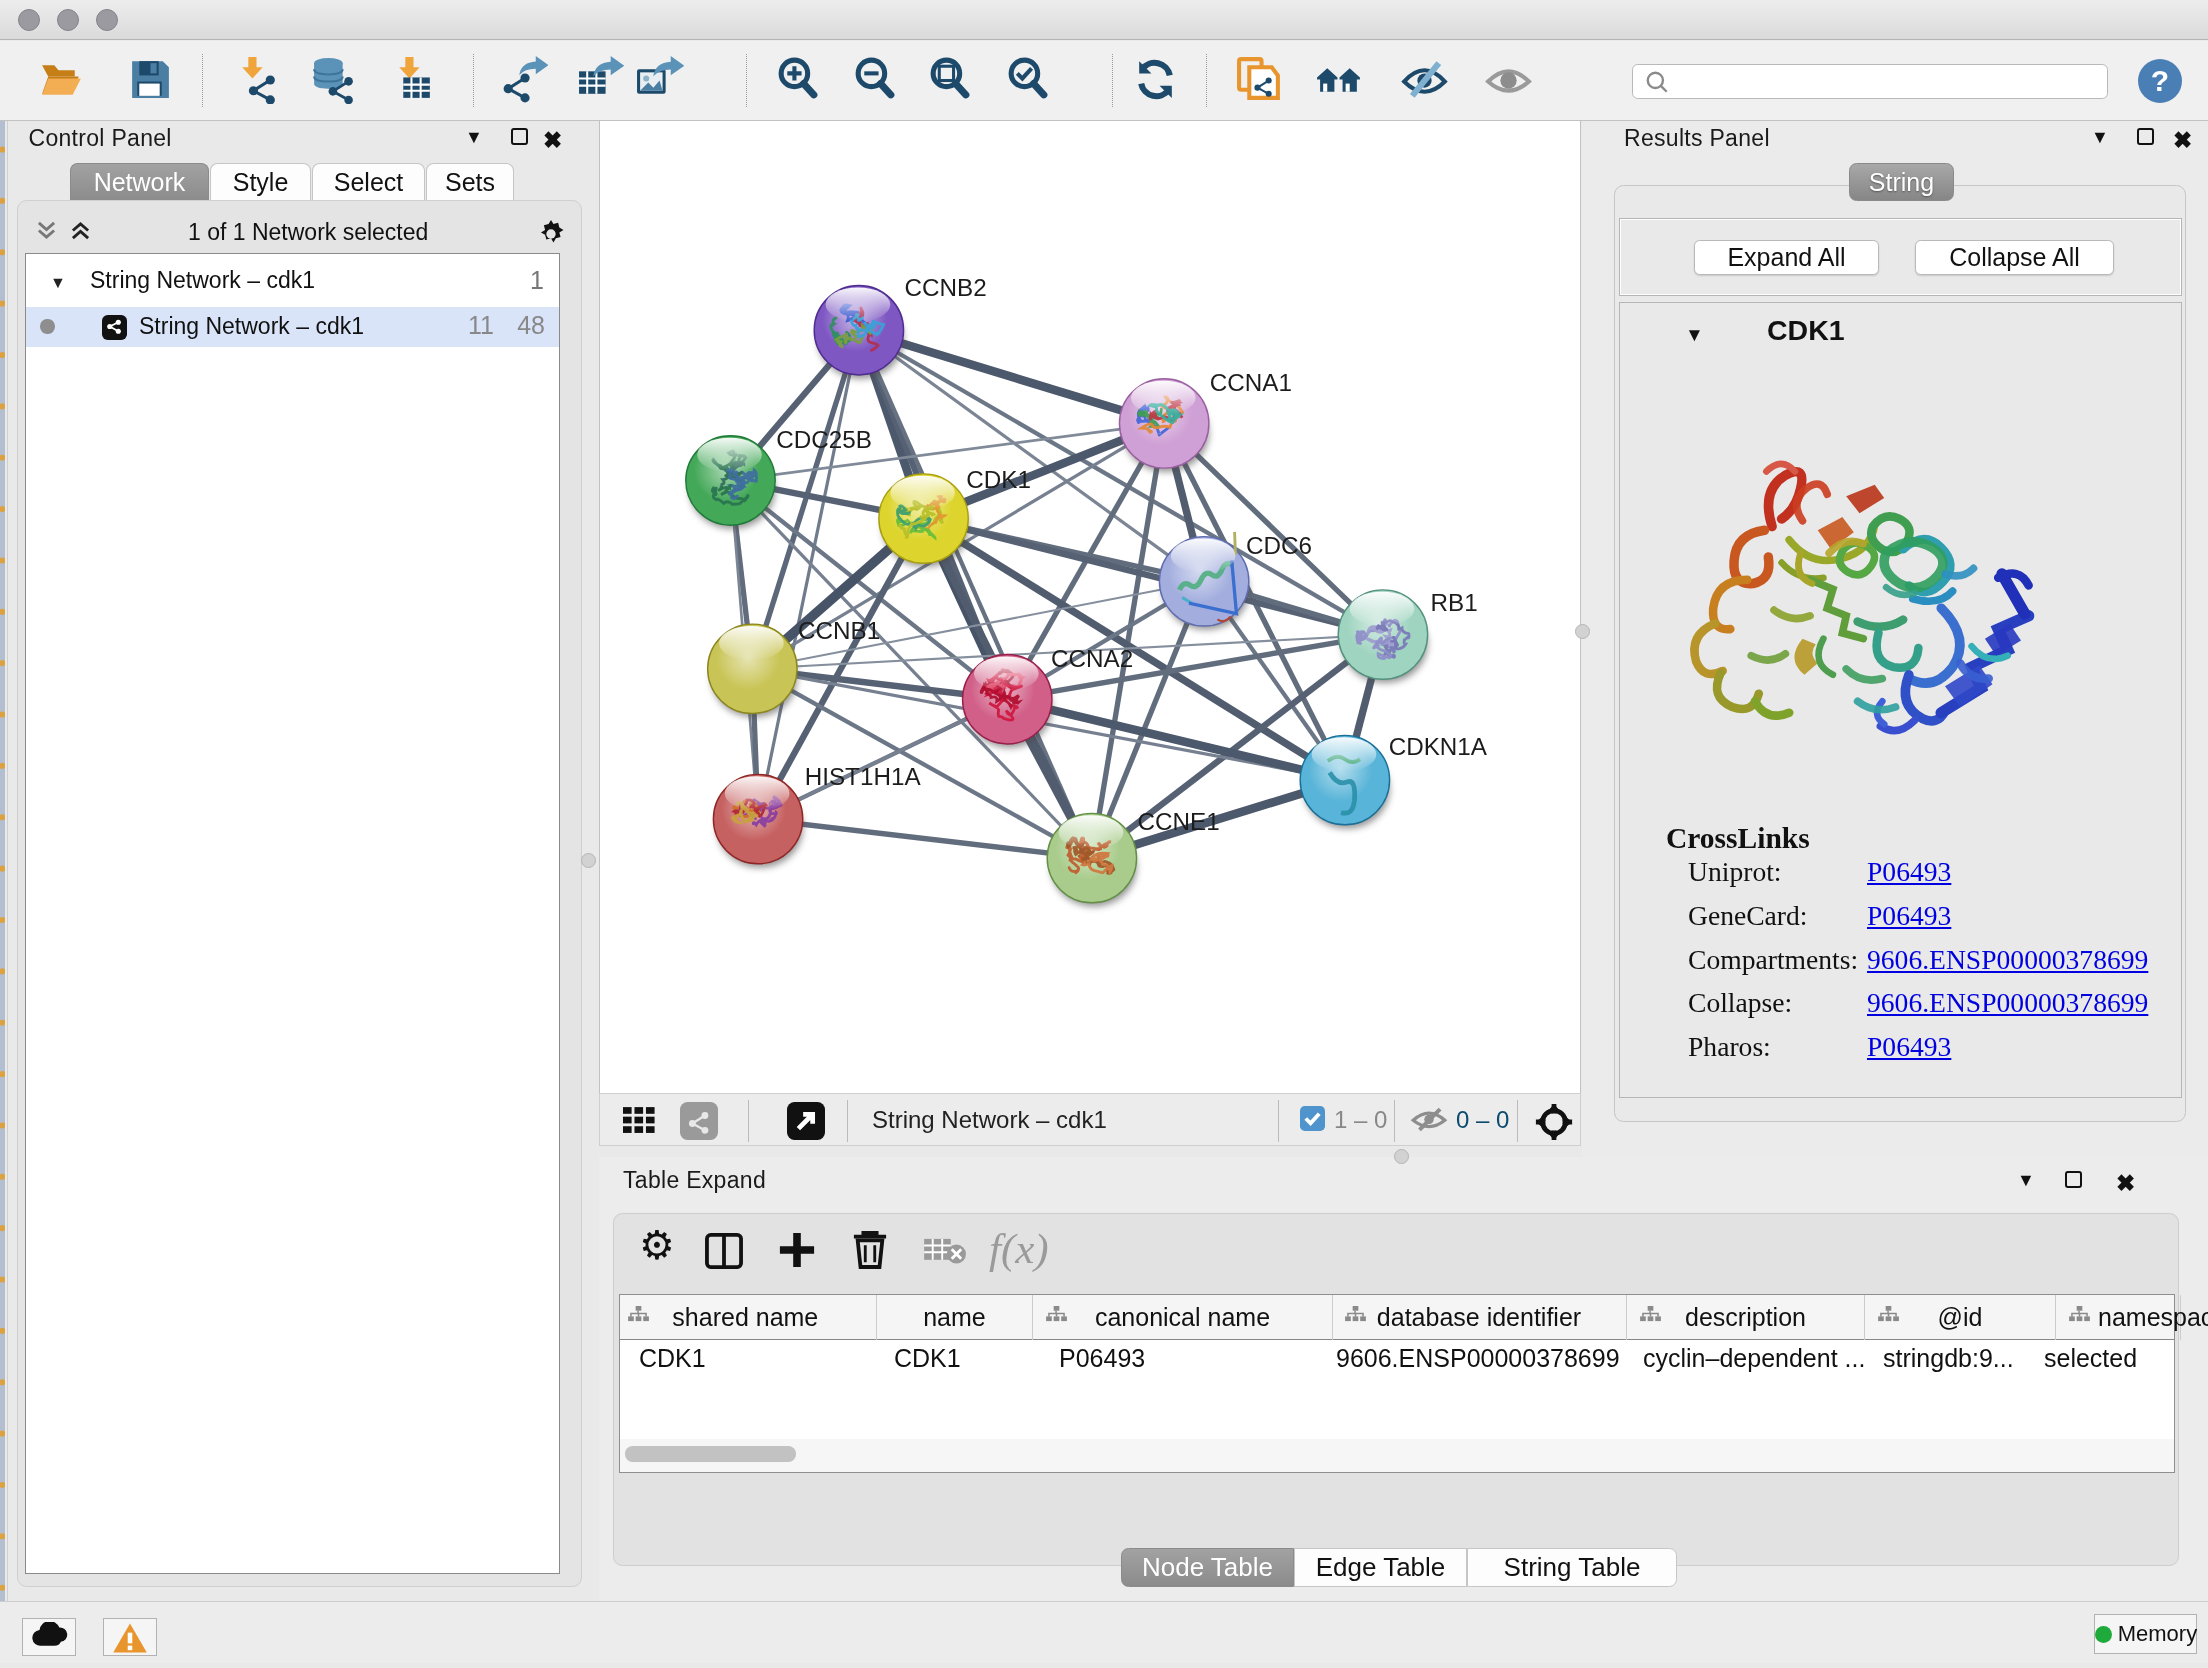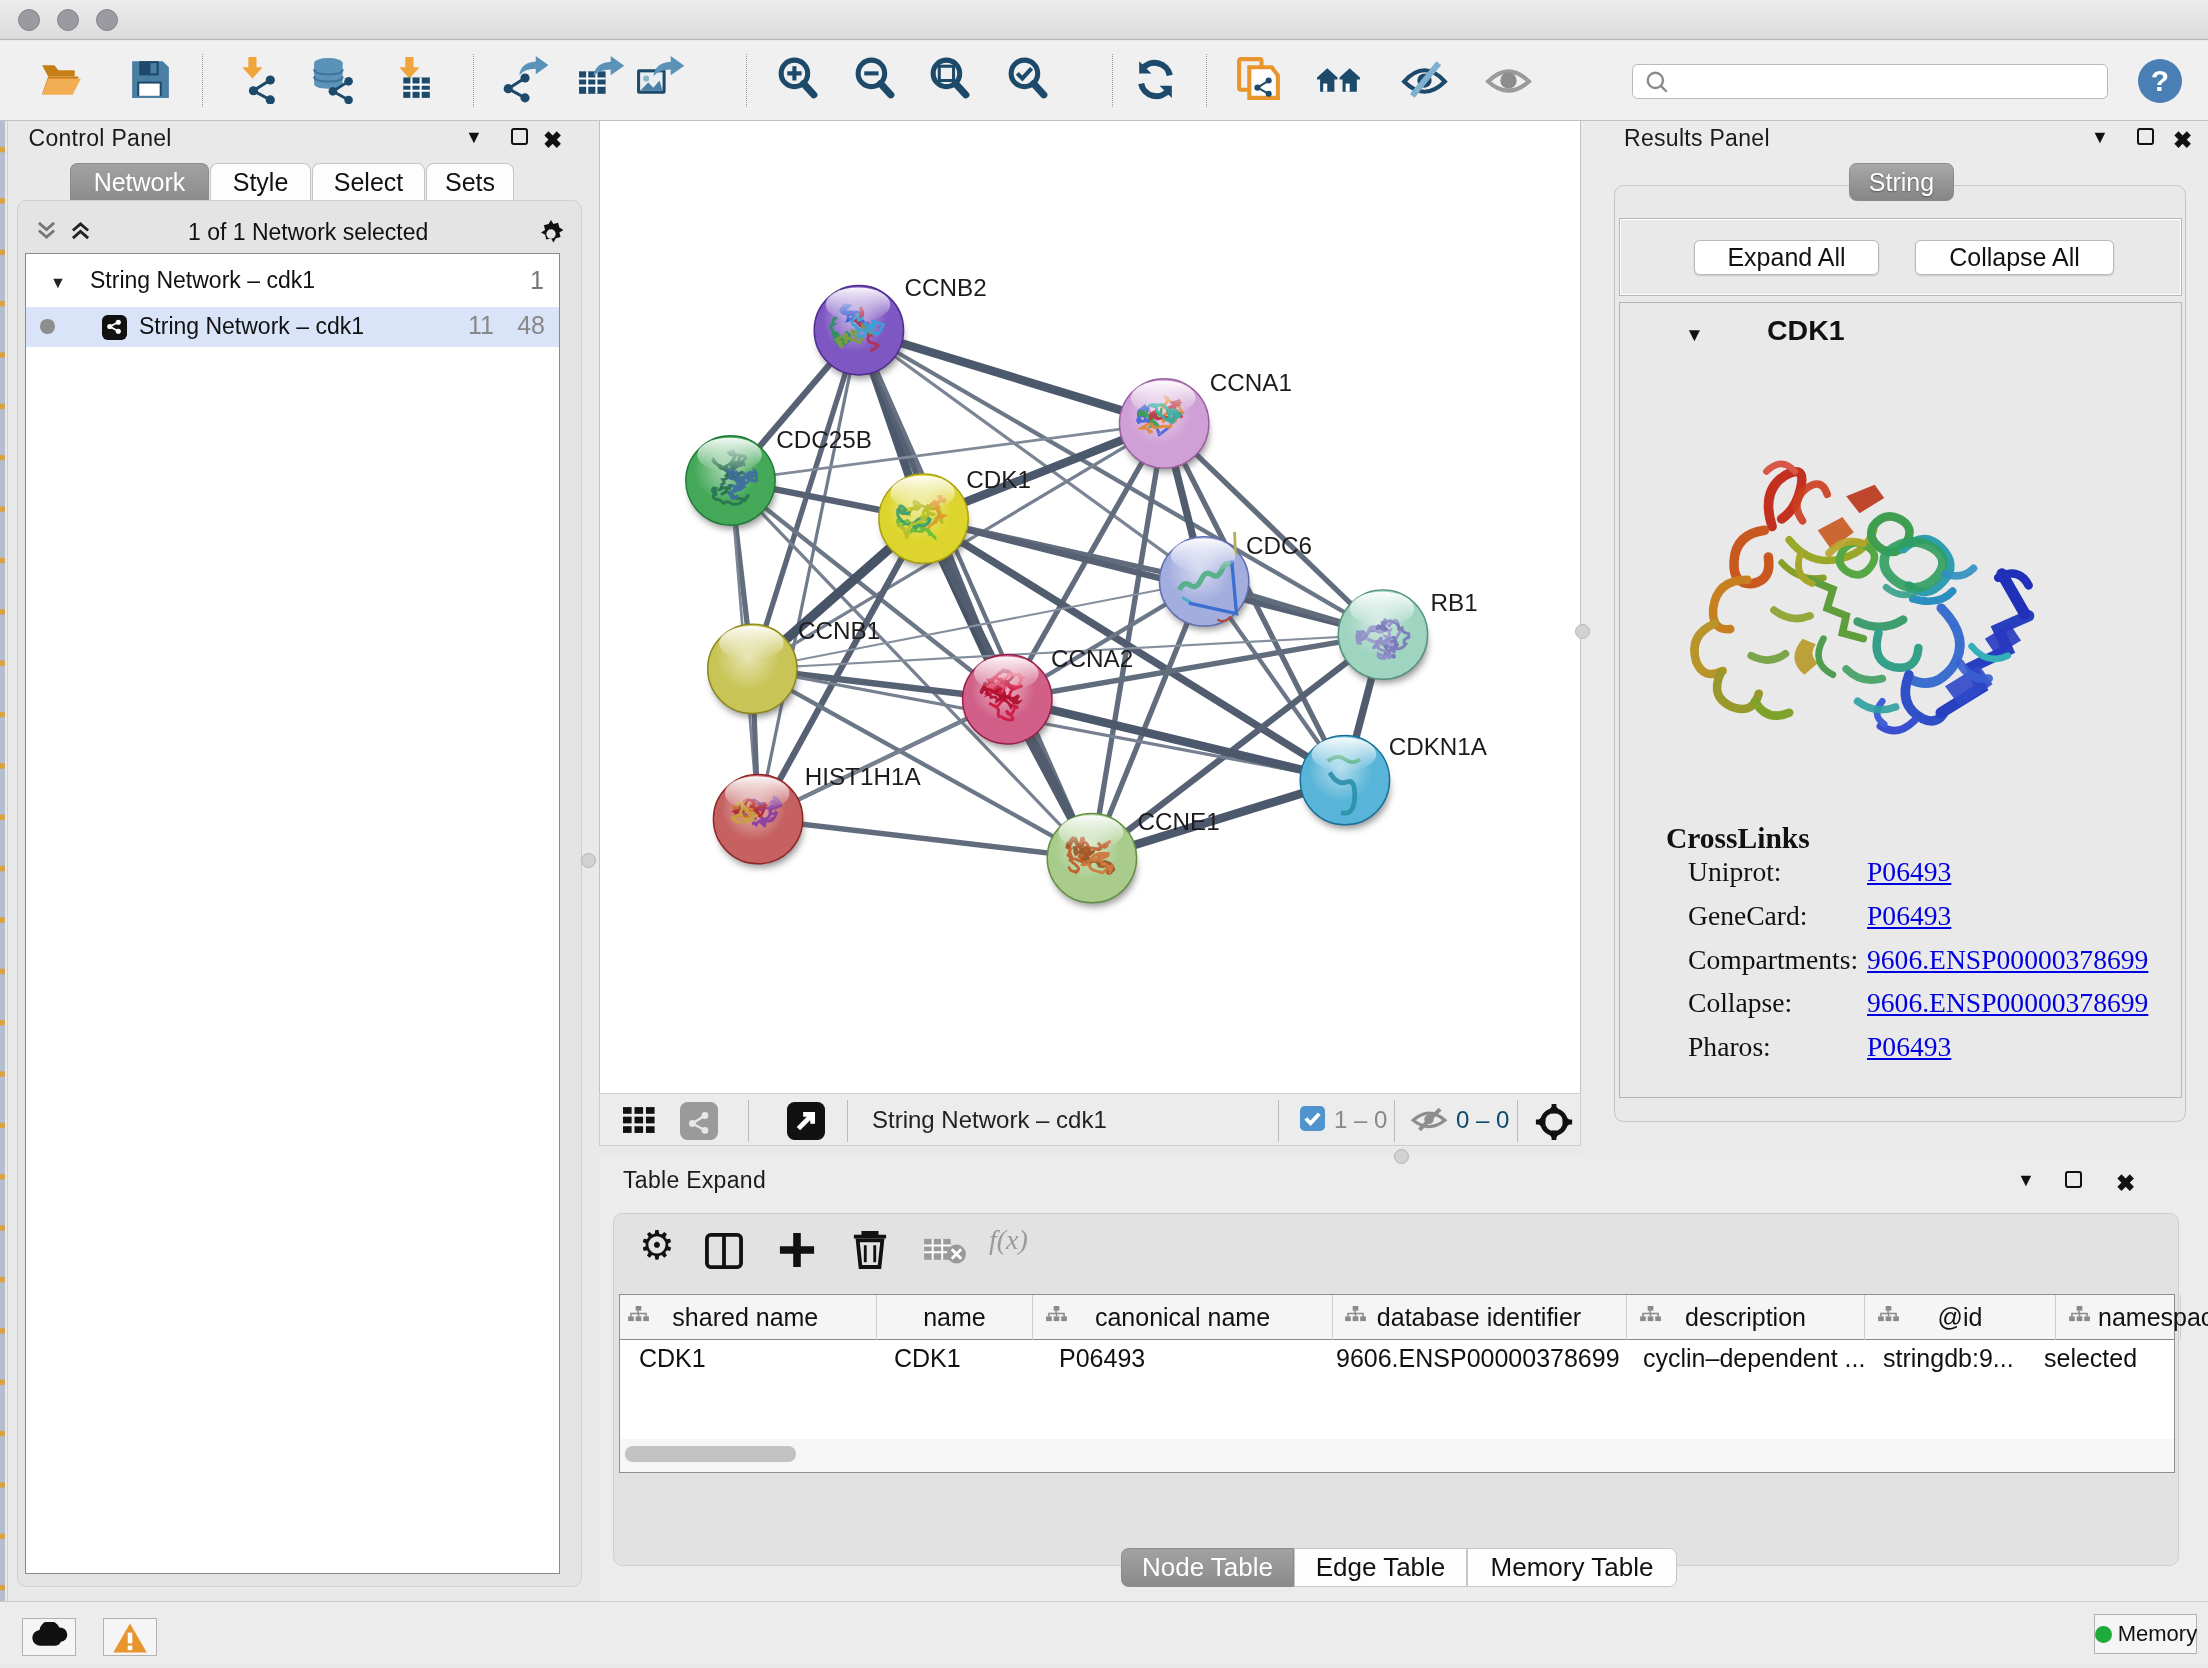--- a/index.html
+++ b/index.html
@@ -625,21 +625,21 @@
       <path d="M14 17 v18 M24 17 v18" stroke="#111" stroke-width="3"></path>
     </svg>
   <svg style="position:absolute;left:310px;top:23px" width="44" height="28.5" viewBox="0 0 46 30">
       <rect x="0" y="2" width="28" height="22" fill="#9a9a9a"></rect>
       <g stroke="#fff" stroke-width="2">
         <path d="M0 9 h28 M0 16 h28 M9 2 v22 M19 2 v22"></path>
       </g>
       <circle cx="34" cy="18" r="10" fill="#9a9a9a"></circle>
       <path d="M29 13 l10 10 M39 13 l-10 10" stroke="#fff" stroke-width="3"></path>
     </svg>
-  <span class="serif" style="position:absolute;left:375px;top:9.5px;font-size:28px;font-style:italic;color:#9a9a9a">f(x)</span>
+  <span class="serif" style="position:absolute;left:375px;top:9.5px;font-size:43px;font-style:italic;color:#9a9a9a">f(x)</span>
 </div>
 <div class="tp-table">
   <div class="tp-head">
       <div class="th" style="left:-5.7px;width:263px"><span class="ticon" style="position:absolute;left:13.3px;top:11.4px"><svg width="21" height="17" viewBox="0 0 22 18">
             <g fill="#8a8a8a">
               <rect x="8" y="0" width="6" height="5"></rect>
               <rect x="0" y="11" width="6" height="5"></rect>
               <rect x="8" y="11" width="6" height="5"></rect>
               <rect x="16" y="11" width="6" height="5"></rect>
               <path d="M10.5 5 v3 M3 11 v-3 h16 v3 M11 8 v3" stroke="#8a8a8a" stroke-width="1.6" fill="none"></path>
@@ -700,21 +700,21 @@
       <span style="position:absolute;left:1023px;top:1px">cyclin–dependent ...</span>
       <span style="position:absolute;left:1263px;top:1px">stringdb:9...</span>
       <span style="position:absolute;left:1424px;top:1px">selected</span>
     </div>
   <div class="tp-scrolltrack"></div>
     <div class="tp-scroll"></div>
 </div>
 <div class="tp-tabs">
   <div class="btab selb" style="width:173px">Node Table</div>
   <div class="btab" style="width:173px">Edge Table</div>
-  <div class="btab" style="width:210px">Memory Table</div>
+  <div class="btab" style="width:210px">String Table</div>
 </div>
 
 <div class="statusbar">
   <div class="sbtn" style="left:22px">
     <svg width="38" height="27" viewBox="0 0 48 34">
         <path d="M14 30 a10 10 0 0 1 -2 -20 a13 13 0 0 1 25 -3 a9 9 0 0 1 2 18 q-2 5 -8 5 z" fill="#111"></path>
         <circle cx="33" cy="17" r="8" fill="#111"></circle>
       </svg>
   </div>
   <div class="sbtn" style="left:103px">

